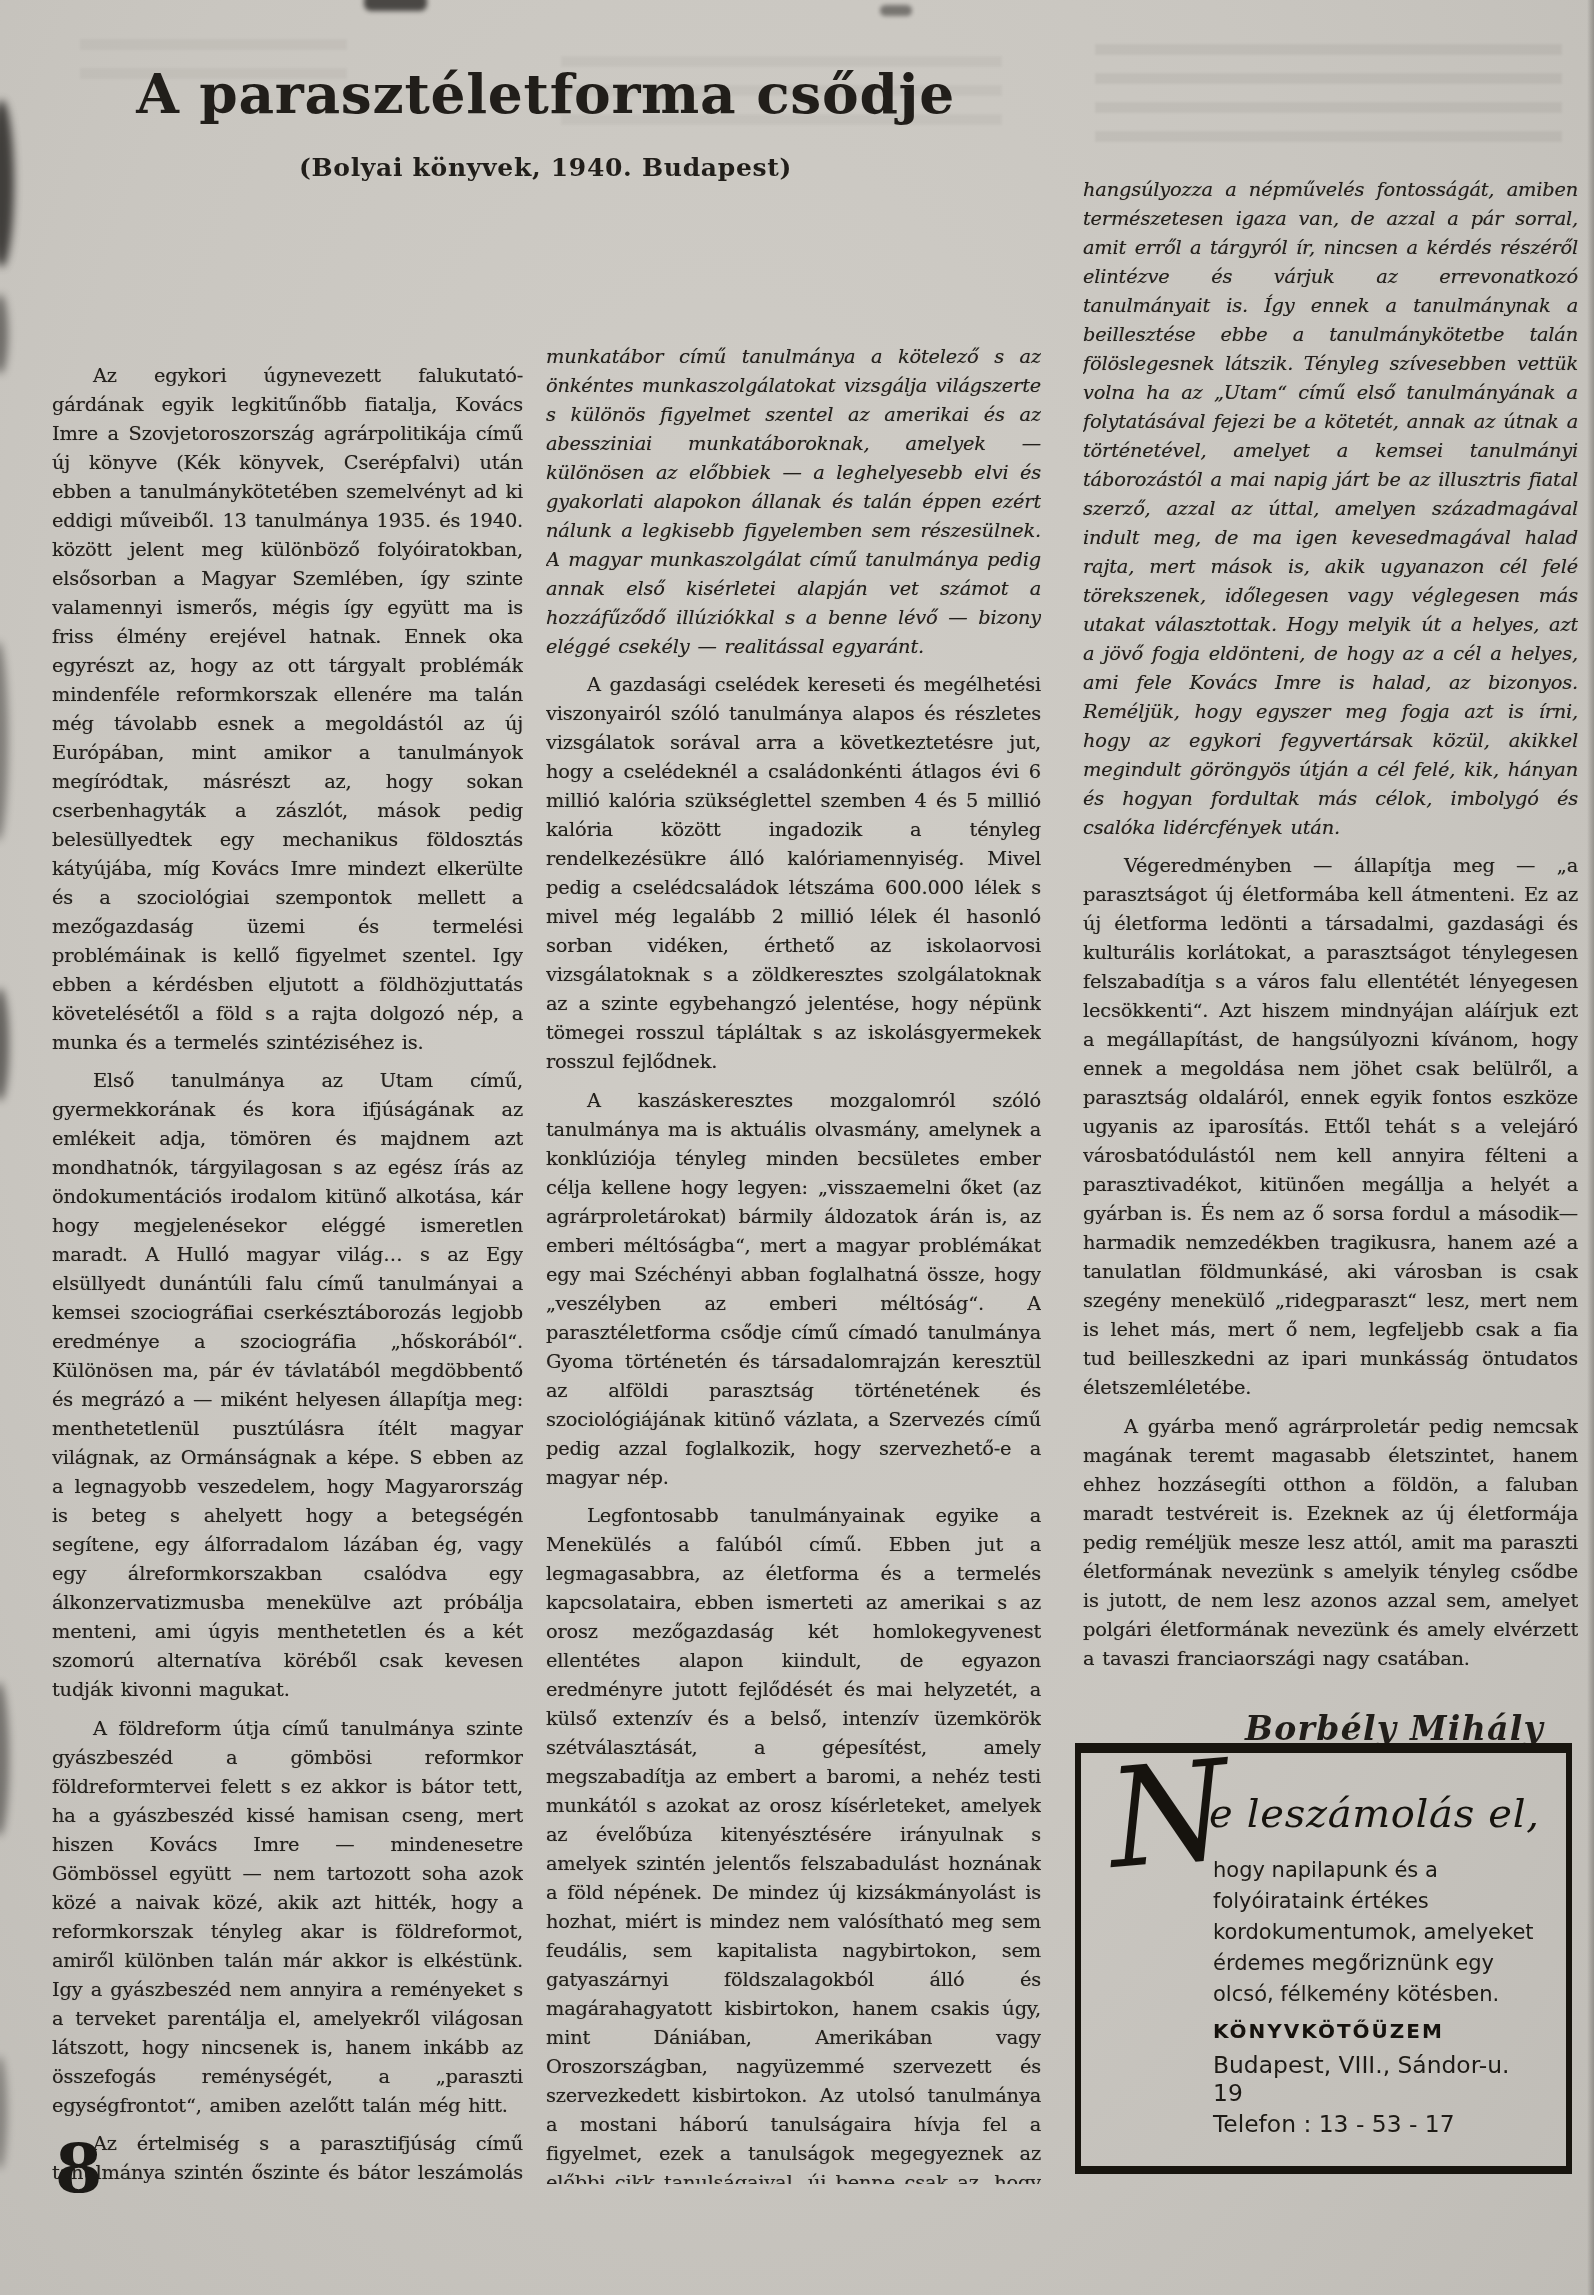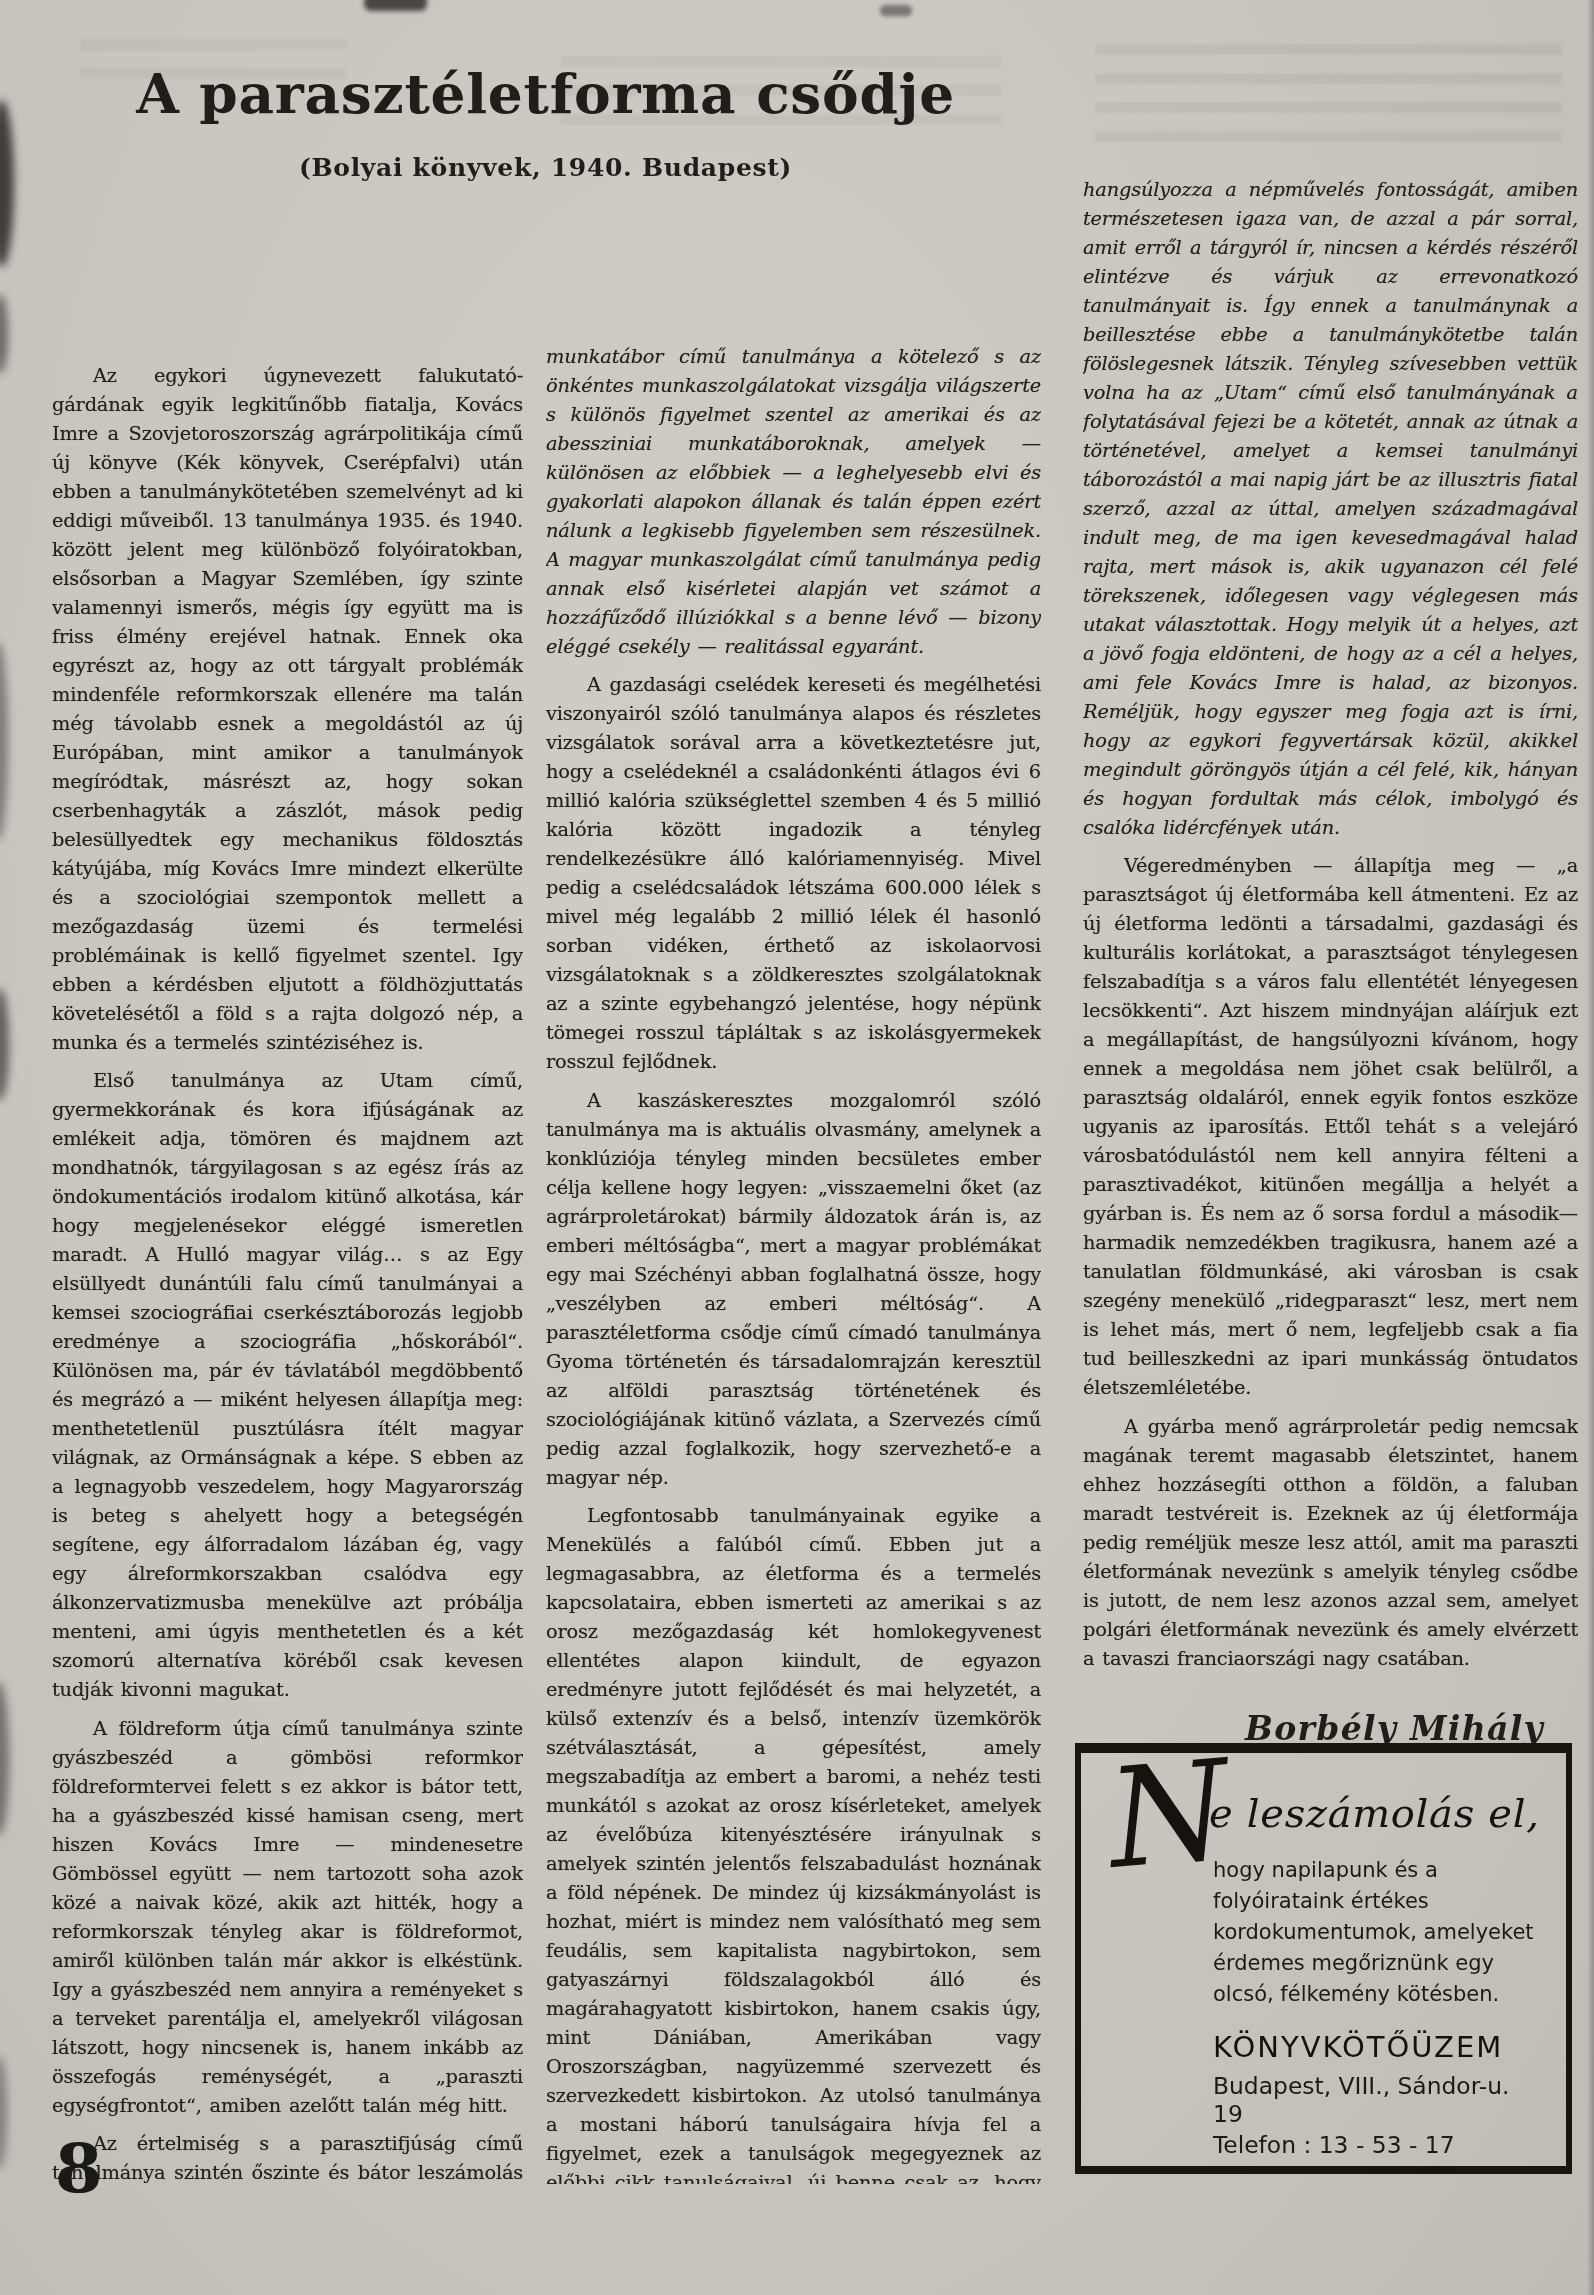--- a/index.html
+++ b/index.html
@@ -44,21 +44,21 @@
     padding:17.4px 20px 0 132px;
   }
   .ad-initial{
     position:absolute;left:28px;top:-6.7px;
     font-size:137px;font-style:italic;line-height:1;color:#16130e;
     transform:rotate(-5deg);
   }
   .ad-rest{font-size:40px;font-style:italic;letter-spacing:0.7px;margin:20px 0 18.7px -4px;color:#16130e;}
   .ad-body{font-family:"DejaVu Sans",sans-serif;font-size:21px;line-height:31px;color:#1d1a15;width:328px;}
   .ad-brand{font-size:65px;font-weight:bold;letter-spacing:25px;margin:16px 0 0 -2.7px;white-space:nowrap;color:#15120d;}
-  .ad-sub{font-family:"DejaVu Sans",sans-serif;font-weight:normal;font-size:29px;letter-spacing:2px;margin-top:20px;color:#15120d;}
+  .ad-sub{font-family:"DejaVu Sans",sans-serif;font-weight:bold;font-size:20px;letter-spacing:2px;margin-top:9px;color:#15120d;}
   .ad-addr{font-family:"DejaVu Sans",sans-serif;font-size:23.4px;margin-top:8px;color:#1d1a15;}
   .ad-phone{font-family:"DejaVu Sans",sans-serif;font-size:23.4px;margin-top:2.7px;color:#1d1a15;}
   
   .smudge{position:absolute;background:#141210;border-radius:50%;filter:blur(4px);}
   .s1{left:-10.7px;top:100px;width:25px;height:167px;opacity:.75;}
   .s2{left:-8px;top:294px;width:16px;height:80px;opacity:.5;}
   .s3{left:-12px;top:641px;width:20px;height:200px;opacity:.4;}
   .s4{left:-9.3px;top:988px;width:18.7px;height:113px;opacity:.55;}
   .s5{left:-10.7px;top:1682px;width:20px;height:154px;opacity:.45;}
   .s6{left:-8px;top:2056px;width:14.7px;height:113px;opacity:.35;}

